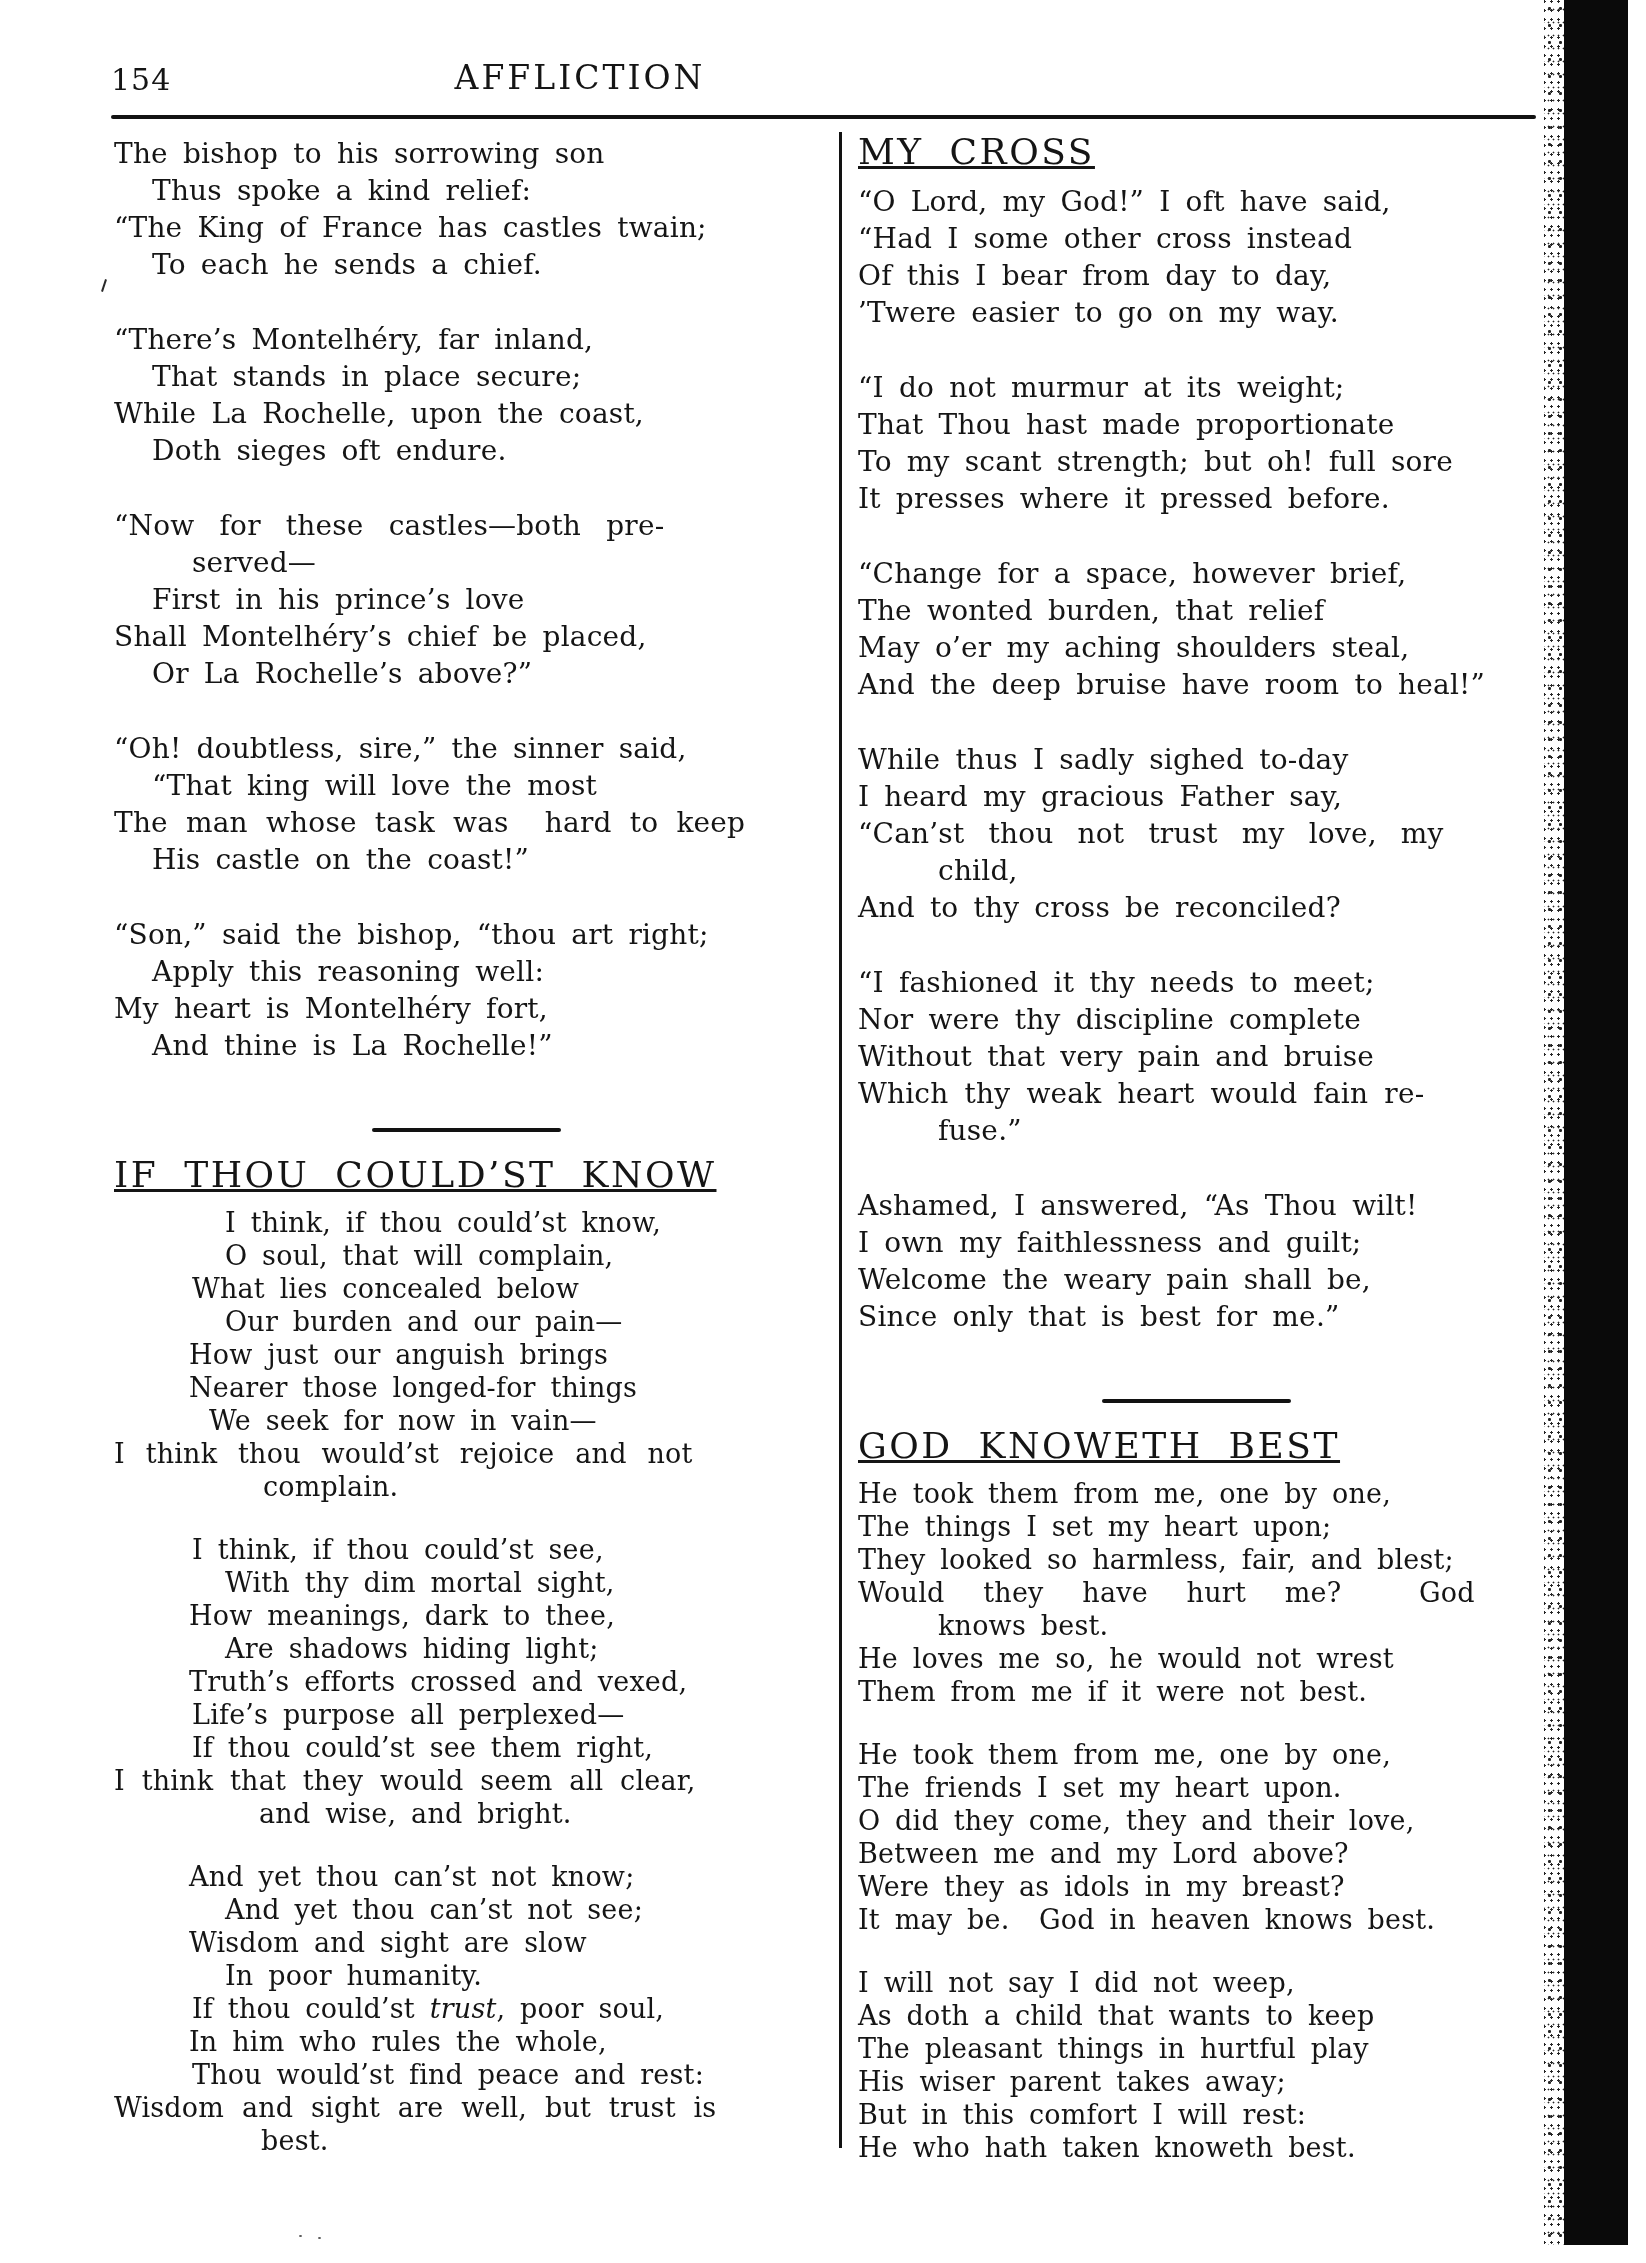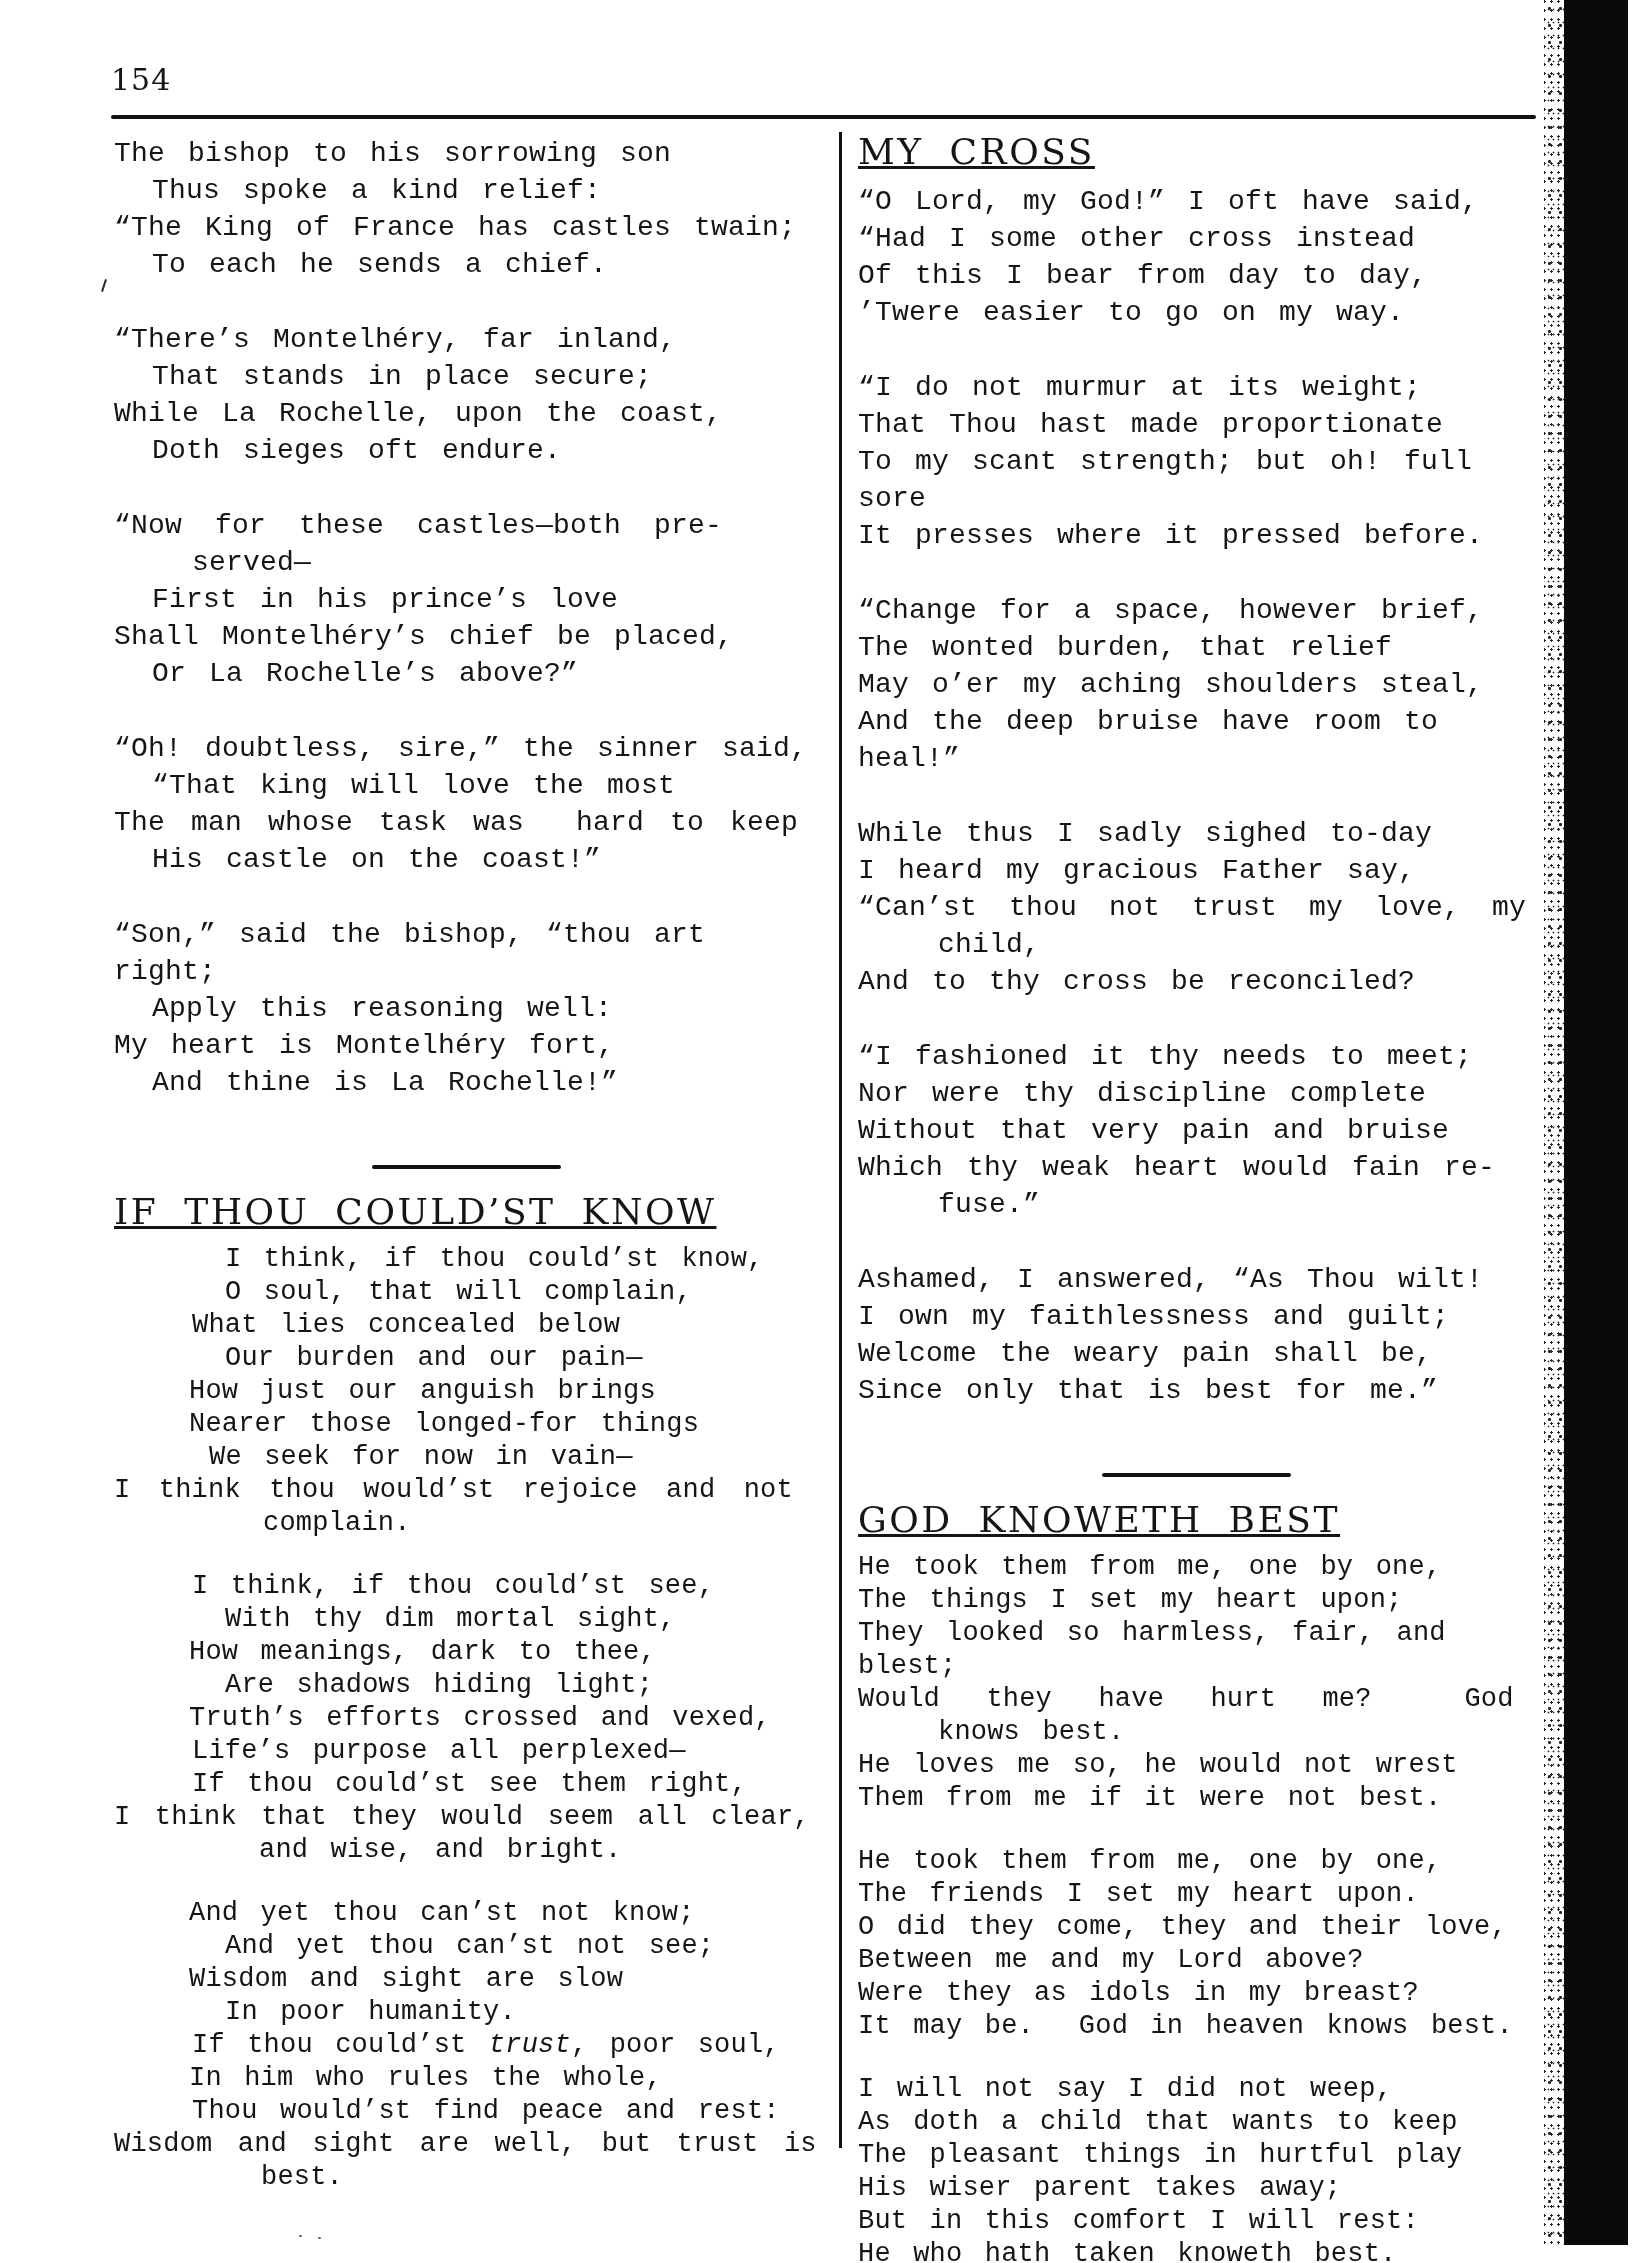--- a/index.html
+++ b/index.html
@@ -32,21 +32,21 @@
 
   .col {
     position: absolute; top: 135px;
     font-size: 28px; line-height: 37px;
     letter-spacing: 0.2px; word-spacing: 6px;
     white-space: pre-wrap;
   }
   .col.left  { left: 114px; width: 704px; }
   .col.right { left: 858px; width: 677px; }
 
-  .stanza { margin-bottom: 38px; font-family: Liberation Mono, monospace; }
+  .stanza { margin-bottom: 38px; }
   .stanza.compact { font-size: 27px; line-height: 33px; margin-bottom: 30px; margin-top: 8px; }
   .poem-line { min-height: 1em; }
   em { font-style: italic; }
 
   .poem-title {
     text-align: left; font-size: 36px; line-height: 34px;
     letter-spacing: 2.5px; word-spacing: 12px;
     margin: 0 0 14px 0;
     text-decoration: underline;
   }
@@ -78,20 +78,21 @@
   .speckle { position: absolute; background: #555; border-radius: 50%; }
   .speckle.a { left: 299px; top: 2235px; width: 3px; height: 2px; }
   .speckle.b { left: 318px; top: 2237px; width: 3px; height: 2px; }
 </style>
 </head>
 <body>
 
 <div class="sheet">
 
   <div class="page-number">154</div>
+  <div class="running-head">AFFLICTION</div>
   <div class="head-rule"></div>
   <div class="col-rule"></div>
 
   <div class="col left"><div class="stanza"><div class="poem-line">The bishop to his sorrowing son</div><div class="poem-line" style="padding-left: 38px;">Thus spoke a kind relief:</div><div class="poem-line">“The King of France has castles twain;</div><div class="poem-line" style="padding-left: 38px;">To each he sends a chief.</div></div><div class="stanza"><div class="poem-line">“There’s Montelhéry, far inland,</div><div class="poem-line" style="padding-left: 38px;">That stands in place secure;</div><div class="poem-line">While La Rochelle, upon the coast,</div><div class="poem-line" style="padding-left: 38px;">Doth sieges oft endure.</div></div><div class="stanza"><div class="poem-line" style="word-spacing: 16px;">“Now for these castles—both pre-</div><div class="poem-line" style="padding-left: 78px;">served—</div><div class="poem-line" style="padding-left: 38px;">First in his prince’s love</div><div class="poem-line">Shall Montelhéry’s chief be placed,</div><div class="poem-line" style="padding-left: 38px;">Or La Rochelle’s above?”</div></div><div class="stanza"><div class="poem-line">“Oh! doubtless, sire,” the sinner said,</div><div class="poem-line" style="padding-left: 38px;">“That king will love the most</div><div class="poem-line" style="word-spacing: 9px;">The man whose task was  hard to keep</div><div class="poem-line" style="padding-left: 38px;">His castle on the coast!”</div></div><div class="stanza"><div class="poem-line">“Son,” said the bishop, “thou art right;</div><div class="poem-line" style="padding-left: 38px;">Apply this reasoning well:</div><div class="poem-line">My heart is Montelhéry fort,</div><div class="poem-line" style="padding-left: 38px;">And thine is La Rochelle!”</div></div><div class="divider-wrap"><div class="divider-bar"></div></div><div class="poem-title">IF THOU COULD’ST KNOW</div><div class="stanza compact"><div class="poem-line" style="padding-left: 111px;">I think, if thou could’st know,</div><div class="poem-line" style="padding-left: 111px;">O soul, that will complain,</div><div class="poem-line" style="padding-left: 78px;">What lies concealed below</div><div class="poem-line" style="padding-left: 111px;">Our burden and our pain—</div><div class="poem-line" style="padding-left: 75px;">How just our anguish brings</div><div class="poem-line" style="padding-left: 75px;">Nearer those longed-for things</div><div class="poem-line" style="padding-left: 95px;">We seek for now in vain—</div><div class="poem-line" style="word-spacing: 12px;">I think thou would’st rejoice and not</div><div class="poem-line" style="padding-left: 149px;">complain.</div></div><div class="stanza compact"><div class="poem-line" style="padding-left: 78px;">I think, if thou could’st see,</div><div class="poem-line" style="padding-left: 111px;">With thy dim mortal sight,</div><div class="poem-line" style="padding-left: 75px;">How meanings, dark to thee,</div><div class="poem-line" style="padding-left: 111px;">Are shadows hiding light;</div><div class="poem-line" style="padding-left: 75px;">Truth’s efforts crossed and vexed,</div><div class="poem-line" style="padding-left: 78px;">Life’s purpose all perplexed—</div><div class="poem-line" style="padding-left: 78px;">If thou could’st see them right,</div><div class="poem-line" style="word-spacing: 8px;">I think that they would seem all clear,</div><div class="poem-line" style="padding-left: 145px;">and wise, and bright.</div></div><div class="stanza compact"><div class="poem-line" style="padding-left: 75px;">And yet thou can’st not know;</div><div class="poem-line" style="padding-left: 111px;">And yet thou can’st not see;</div><div class="poem-line" style="padding-left: 75px;">Wisdom and sight are slow</div><div class="poem-line" style="padding-left: 111px;">In poor humanity.</div><div class="poem-line" style="padding-left: 78px;">If thou could’st <em>trust</em>, poor soul,</div><div class="poem-line" style="padding-left: 75px;">In him who rules the whole,</div><div class="poem-line" style="padding-left: 78px;">Thou would’st find peace and rest:</div><div class="poem-line" style="word-spacing: 9px;">Wisdom and sight are well, but trust is</div><div class="poem-line" style="padding-left: 147px;">best.</div></div></div>
   <div class="col right"><div class="poem-title">MY CROSS</div><div class="stanza"><div class="poem-line">“O Lord, my God!” I oft have said,</div><div class="poem-line">“Had I some other cross instead</div><div class="poem-line">Of this I bear from day to day,</div><div class="poem-line">’Twere easier to go on my way.</div></div><div class="stanza"><div class="poem-line">“I do not murmur at its weight;</div><div class="poem-line">That Thou hast made proportionate</div><div class="poem-line">To my scant strength; but oh! full sore</div><div class="poem-line">It presses where it pressed before.</div></div><div class="stanza"><div class="poem-line">“Change for a space, however brief,</div><div class="poem-line">The wonted burden, that relief</div><div class="poem-line">May o’er my aching shoulders steal,</div><div class="poem-line">And the deep bruise have room to heal!”</div></div><div class="stanza"><div class="poem-line">While thus I sadly sighed to-day</div><div class="poem-line">I heard my gracious Father say,</div><div class="poem-line" style="word-spacing: 15px;">“Can’st thou not trust my love, my</div><div class="poem-line" style="padding-left: 80px;">child,</div><div class="poem-line">And to thy cross be reconciled?</div></div><div class="stanza"><div class="poem-line">“I fashioned it thy needs to meet;</div><div class="poem-line">Nor were thy discipline complete</div><div class="poem-line">Without that very pain and bruise</div><div class="poem-line" style="word-spacing: 7px;">Which thy weak heart would fain re-</div><div class="poem-line" style="padding-left: 80px;">fuse.”</div></div><div class="stanza"><div class="poem-line">Ashamed, I answered, “As Thou wilt!</div><div class="poem-line">I own my faithlessness and guilt;</div><div class="poem-line">Welcome the weary pain shall be,</div><div class="poem-line">Since only that is best for me.”</div></div><div class="divider-wrap"><div class="divider-bar"></div></div><div class="poem-title">GOD KNOWETH BEST</div><div class="stanza compact"><div class="poem-line">He took them from me, one by one,</div><div class="poem-line">The things I set my heart upon;</div><div class="poem-line">They looked so harmless, fair, and blest;</div><div class="poem-line" style="word-spacing: 30px;">Would they have hurt me?  God</div><div class="poem-line" style="padding-left: 80px;">knows best.</div><div class="poem-line">He loves me so, he would not wrest</div><div class="poem-line">Them from me if it were not best.</div></div><div class="stanza compact"><div class="poem-line">He took them from me, one by one,</div><div class="poem-line">The friends I set my heart upon.</div><div class="poem-line">O did they come, they and their love,</div><div class="poem-line">Between me and my Lord above?</div><div class="poem-line">Were they as idols in my breast?</div><div class="poem-line">It may be.  God in heaven knows best.</div></div><div class="stanza compact"><div class="poem-line">I will not say I did not weep,</div><div class="poem-line">As doth a child that wants to keep</div><div class="poem-line">The pleasant things in hurtful play</div><div class="poem-line">His wiser parent takes away;</div><div class="poem-line">But in this comfort I will rest:</div><div class="poem-line">He who hath taken knoweth best.</div></div></div>
 
   <div class="stray-mark"></div>
   <div class="speckle a"></div>
   <div class="speckle b"></div>
 

